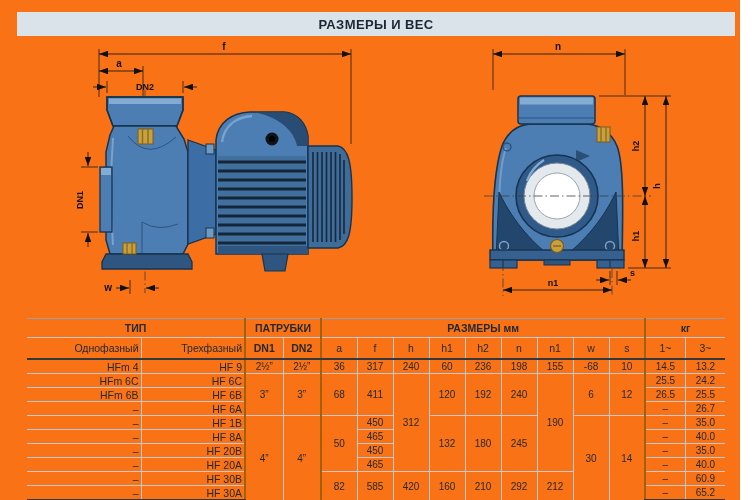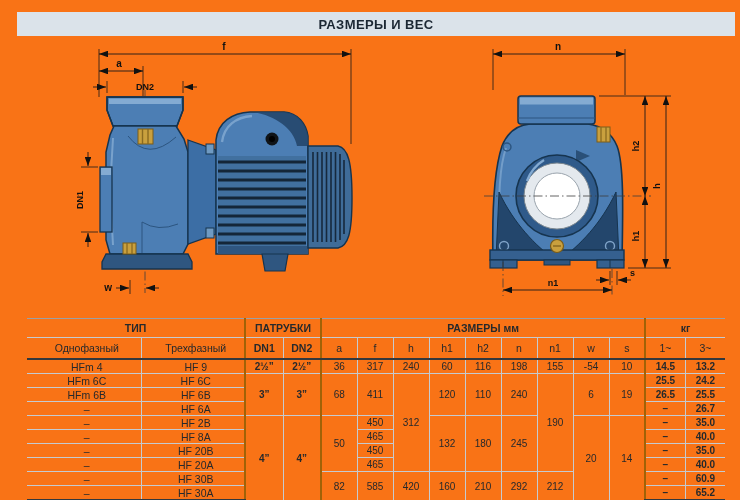--- a/index.html
+++ b/index.html
@@ -34,22 +34,22 @@
   }
   table.dims th,table.dims td{
     border:1px solid #c5cad0;padding:0 2px;text-align:center;
     font-weight:normal;white-space:nowrap;overflow:hidden;
   }
   table.dims thead tr.grp th{height:18px;font-weight:bold;font-size:10.5px;border-top:1.5px solid #9aa0a6;}
   table.dims thead tr.sub th{height:20px;font-size:10.5px;border-bottom:2px solid #33383d;}
   table.dims thead tr.sub th.b{font-weight:bold;}
   table.dims tbody td{height:13px;font-size:10px;}
   table.dims tbody tr:last-child td{border-bottom:3px solid #33383d;}
-  table.dims .lt{text-align:center;padding-left:8px;font-size:10.5px;}
-  table.dims .b{font-weight:bold;}
+  table.dims .lt{text-align:right;padding-left:8px;font-size:10.5px;}
+  table.dims .b{font-weight:normal;}
   table.dims .bl{border-left:2px solid #a16207;}
 </style>
 </head>
 <body>
 
 <div class="page">
 
   <div class="title-bar">
     <span>РАЗМЕРЫ И ВЕС</span>
   </div>
@@ -307,68 +307,68 @@
     <tbody>
       <tr>
         <td class="lt">HFm 4</td>
         <td class="lt">HF 9</td>
         <td class="b bl">2½”</td>
         <td class="b">2½”</td>
         <td class="bl">36</td>
         <td>317</td>
         <td>240</td>
         <td>60</td>
-        <td>116</td>
+        <td>236</td>
         <td>198</td>
         <td>155</td>
-        <td>-54</td>
+        <td>-68</td>
         <td>10</td>
         <td class="b bl">14.5</td>
         <td class="b">13.2</td>
       </tr>
       <tr>
         <td class="lt">HFm 6C</td>
         <td class="lt">HF 6C</td>
         <td class="b bl" rowspan="3">3”</td>
         <td class="b" rowspan="3">3”</td>
         <td class="bl" rowspan="3">68</td>
         <td rowspan="3">411</td>
         <td rowspan="7">312</td>
         <td rowspan="3">120</td>
-        <td rowspan="3">110</td>
+        <td rowspan="3">192</td>
         <td rowspan="3">240</td>
         <td rowspan="7">190</td>
         <td rowspan="3">6</td>
-        <td rowspan="3">19</td>
+        <td rowspan="3">12</td>
         <td class="b bl">25.5</td>
         <td class="b">24.2</td>
       </tr>
       <tr>
         <td class="lt">HFm 6B</td>
         <td class="lt">HF 6B</td>
         <td class="b bl">26.5</td>
         <td class="b">25.5</td>
       </tr>
       <tr>
         <td class="lt">–</td>
         <td class="lt">HF 6A</td>
         <td class="b bl">–</td>
         <td class="b">26.7</td>
       </tr>
       <tr>
         <td class="lt">–</td>
-        <td class="lt">HF 2B</td>
+        <td class="lt">HF 1B</td>
         <td class="b bl" rowspan="6">4”</td>
         <td class="b" rowspan="6">4”</td>
         <td class="bl" rowspan="4">50</td>
         <td>450</td>
         <td rowspan="4">132</td>
         <td rowspan="4">180</td>
         <td rowspan="4">245</td>
-        <td rowspan="6">20</td>
+        <td rowspan="6">30</td>
         <td rowspan="6">14</td>
         <td class="b bl">–</td>
         <td class="b">35.0</td>
       </tr>
       <tr>
         <td class="lt">–</td>
         <td class="lt">HF 8A</td>
         <td>465</td>
         <td class="b bl">–</td>
         <td class="b">40.0</td>

